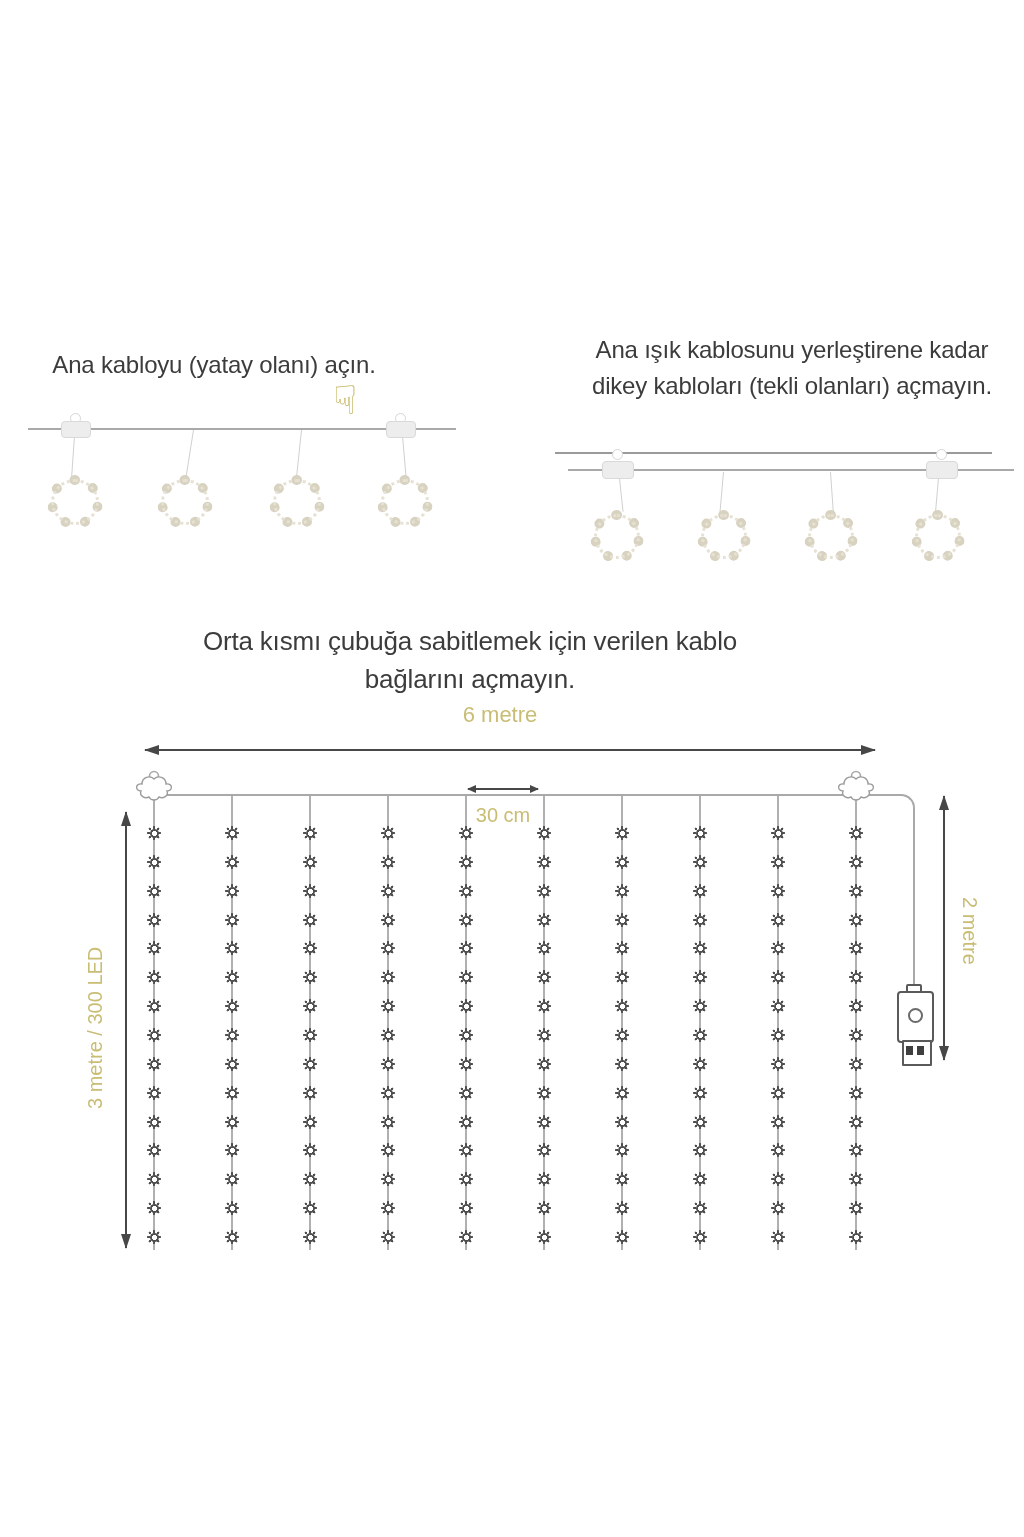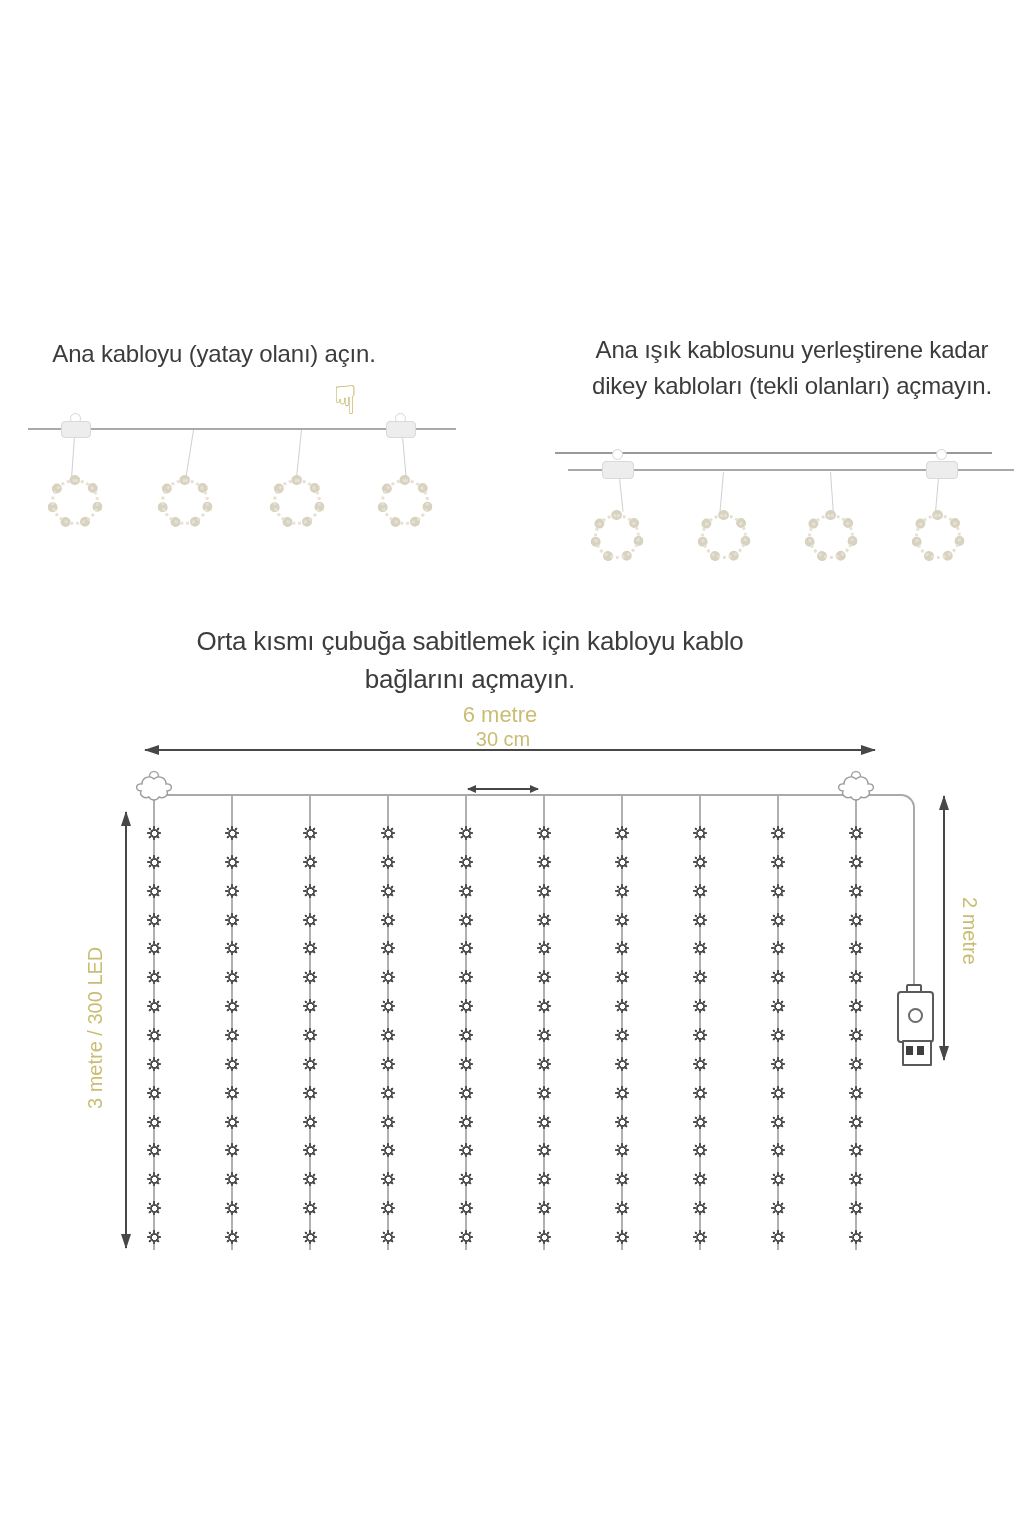--- a/index.html
+++ b/index.html
@@ -78,21 +78,21 @@
 
   
   .bend { border-top:2px solid var(--cable); border-right:2px solid var(--cable);
           border-radius:0 14px 0 0; }
 </style>
 </head>
 <body>
 
 <div class="canvas">
 
-  <div class="abs title" style="left:28px; top:336px; width:372px;">Ana kabloyu (yatay olanı) açın.</div>
+  <div class="abs title" style="left:28px; top:347px; width:372px;">Ana kabloyu (yatay olanı) açın.</div>
 
   <div class="abs" style="left:0; top:380px; width:512px; height:180px;">
     <div class="abs hand" style="left:333px; top:0px;">☟</div>
 
     <div class="abs hline" style="left:28px; top:48px; width:428px;"></div>
 
     <div class="abs string" style="left:74px;  top:56px; height:42px; transform:rotate(4deg);"></div>
     <div class="abs string" style="left:193px; top:50px; height:48px; transform:rotate(9deg);"></div>
     <div class="abs string" style="left:301px; top:50px; height:48px; transform:rotate(6deg);"></div>
     <div class="abs string" style="left:402px; top:56px; height:42px; transform:rotate(-5deg);"></div>
@@ -131,28 +131,28 @@
 
     <div id="s2-coils" class="abs" style="left:0; top:0; width:512px; height:180px;">
         <div class="coil" style="left: 78px; top: 90px; width: 54px; height: 53px; position: absolute;"></div>
         <div class="coil" style="left: 185px; top: 90px; width: 54px; height: 53px; position: absolute;"></div>
         <div class="coil" style="left: 292px; top: 90px; width: 54px; height: 53px; position: absolute;"></div>
         <div class="coil" style="left: 399px; top: 90px; width: 54px; height: 53px; position: absolute;"></div>
       </div>
   </div>
 
   <div class="abs title-mid" style="left:170px; top:622px; width:600px;">
-    <div>Orta kısmı çubuğa sabitlemek için kabloyu kablo</div>
+    <div>Orta kısmı çubuğa sabitlemek için verilen kablo</div>
     <div>bağlarını açmayın.</div>
   </div>
 
   <div class="abs dim" style="left:420px; top:702px; width:160px;">6 metre</div>
   <div class="abs arrow-h" style="left:145px; top:749px; width:730px;"></div>
 
-  <div class="abs dim-sm" style="left:443px; top:728px; width:120px;">30 cm</div>
+  <div class="abs dim-sm" style="left:443px; top:804px; width:120px;">30 cm</div>
   <div class="abs arrow-h small" style="left:468px; top:788px; width:70px;"></div>
 
   <div id="curtain" class="abs" style="left:0; top:0; width:1024px; height:1537px;">
       <div class="vline" style="left: 153px; top: 796px; height: 454px; position: absolute;"></div>
       <div class="led" style="left: 147px; top: 826px; position: absolute;"></div>
       <div class="led" style="left: 147px; top: 855px; position: absolute;"></div>
       <div class="led" style="left: 147px; top: 884px; position: absolute;"></div>
       <div class="led" style="left: 147px; top: 913px; position: absolute;"></div>
       <div class="led" style="left: 147px; top: 941px; position: absolute;"></div>
       <div class="led" style="left: 147px; top: 970px; position: absolute;"></div>

